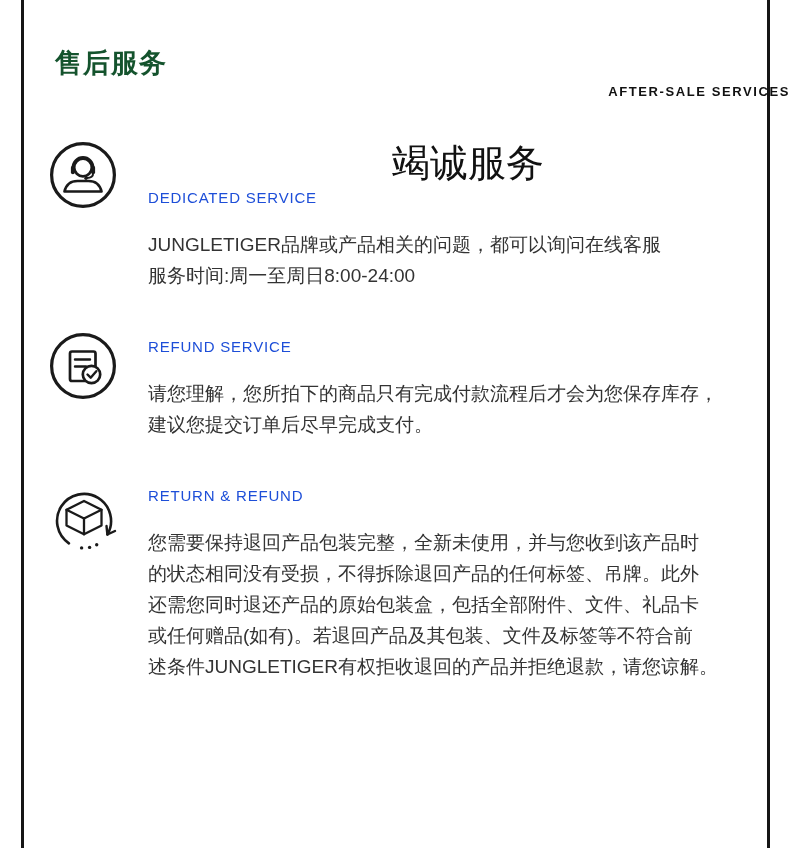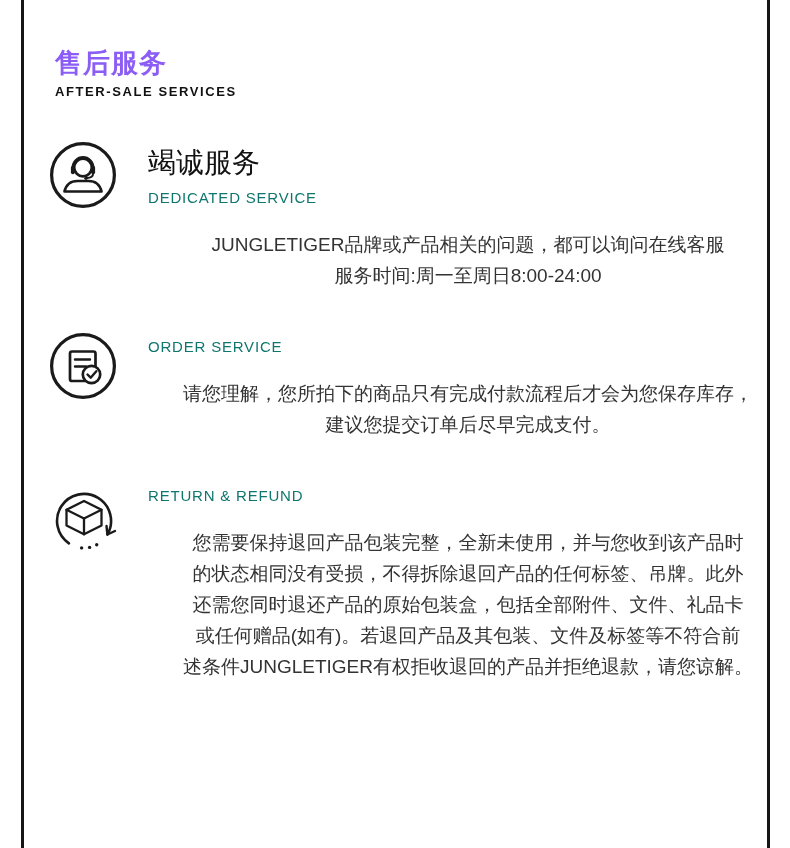--- a/index.html
+++ b/index.html
@@ -32,30 +32,31 @@
     width: 790px;
   }
   .title-block {
     margin: 46px 0 0 55px;
   }
   .title-zh {
     font-size: 27px;
     font-weight: bold;
     line-height: 34px;
     letter-spacing: 1px;
-    color: #8b5cf6;
+    color: #14532d;
     margin: 0;
   }
   .title-en {
     font-size: 13px;
     font-weight: bold;
     letter-spacing: 1.6px;
     line-height: 16px;
     margin-top: 4px;
     color: #111111;
+    text-align: right;
   }
   .service {
     display: flex;
     align-items: flex-start;
     margin-left: 48px;
     margin-top: 40px;
   }
   .icon-wrap {
     flex: none;
     width: 70px;
@@ -65,41 +66,41 @@
   .icon-wrap.boxed svg { display: block; }
   .icon-wrap.wide {
     width: 80px;
     margin-left: -4px;
     margin-right: 24px;
   }
   .text-col {
     width: 640px;
   }
   .heading-zh {
-    font-size: 28px;
+    font-size: 38px;
     font-weight: 500;
     line-height: 38px;
     margin: 4px 0 0 0;
     color: #111111;
+    text-align: center;
   }
   .heading-en {
     font-size: 15px;
     font-weight: 400;
     letter-spacing: 0.8px;
     line-height: 19px;
     margin-top: 6px;
-    color: #0f766e;
+    color: #1d4ed8;
   }
   .para {
     font-size: 19px;
     line-height: 31px;
     color: #333333;
     margin: 22px 0 0 0;
     white-space: pre-line;
-    text-align: center;
   }
   .para + .para {
     margin-top: 29px;
   }
   svg .stroke {
     fill: none;
     stroke: #1a1a1a;
     stroke-linecap: round;
     stroke-linejoin: round;
   }
@@ -145,21 +146,21 @@
     <div class="icon-wrap boxed">
       <svg width="70" height="70" viewBox="0 0 70 70">
         <circle class="stroke" cx="35" cy="35" r="31.4" stroke-width="3.2"></circle>
         <rect class="stroke" x="22" y="20.5" width="25.5" height="29.5" rx="2" stroke-width="2.7"></rect>
         <path class="stroke" d="M27 28.5 h15 M27 35.5 h11" stroke-width="2.4"></path>
         <circle cx="43.5" cy="43.5" r="8.7" fill="#ffffff" stroke="#1a1a1a" stroke-width="2.7"></circle>
         <path class="stroke" d="M39.5 43.5 l3.2 3.2 l5.6 -6.5" stroke-width="2.4"></path>
       </svg>
     </div>
     <div class="text-col">
-      <div class="heading-en">ORDER SERVICE</div>
+      <div class="heading-en">REFUND SERVICE</div>
       <p class="para">请您理解，您所拍下的商品只有完成付款流程后才会为您保存库存，
 建议您提交订单后尽早完成支付。</p>
     </div>
   </section>
 
   <section class="service">
     <div class="icon-wrap boxed wide">
       <svg width="80" height="80" viewBox="0 0 80 80">
         <path class="stroke" d="M40 21 L57.5 29.8 L40 38.5 L22.5 29.8 Z" stroke-width="2.3"></path>
         <path class="stroke" d="M22.5 29.8 V45.5 L40 54.3 V38.5" stroke-width="2.3"></path>

